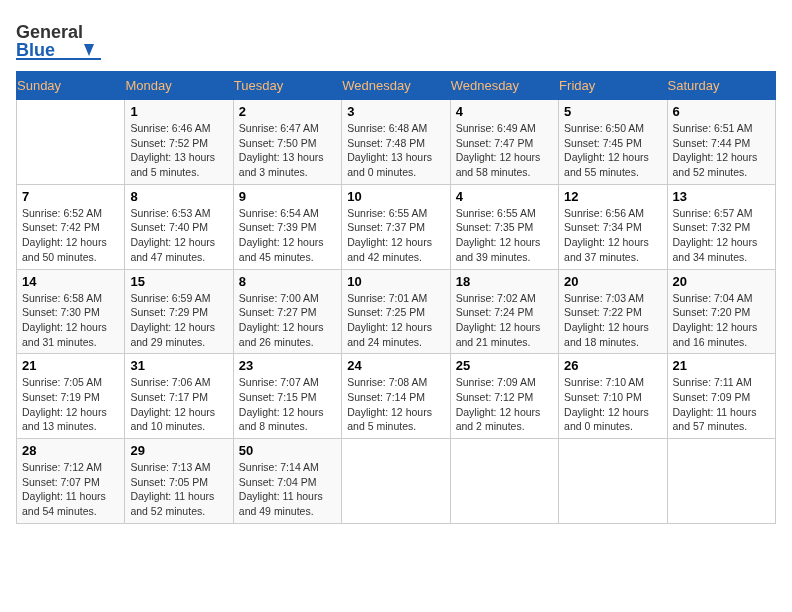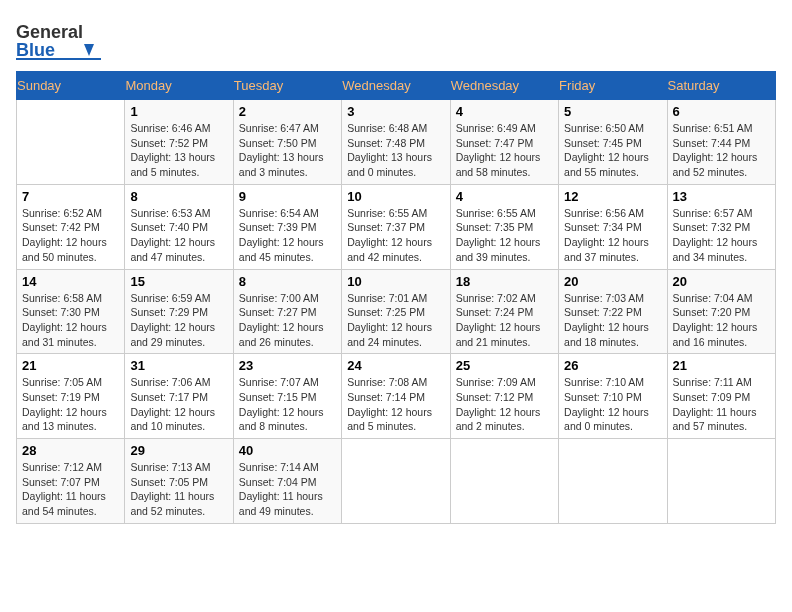--- a/index.html
+++ b/index.html
@@ -222,21 +222,21 @@
       <tr>
         <td>
           <span class="day-number">28</span>
           <div class="day-info">Sunrise: 7:12 AM<br>Sunset: 7:07 PM<br>Daylight: 11 hours<br>and 54 minutes.</div>
         </td>
         <td>
           <span class="day-number">29</span>
           <div class="day-info">Sunrise: 7:13 AM<br>Sunset: 7:05 PM<br>Daylight: 11 hours<br>and 52 minutes.</div>
         </td>
         <td>
-          <span class="day-number">40</span>
+          <span class="day-number">50</span>
           <div class="day-info">Sunrise: 7:14 AM<br>Sunset: 7:04 PM<br>Daylight: 11 hours<br>and 49 minutes.</div>
         </td>
         <td class="empty-cell"></td>
         <td class="empty-cell"></td>
         <td class="empty-cell"></td>
         <td class="empty-cell"></td>
       </tr>
     </tbody>
 </table>
 

